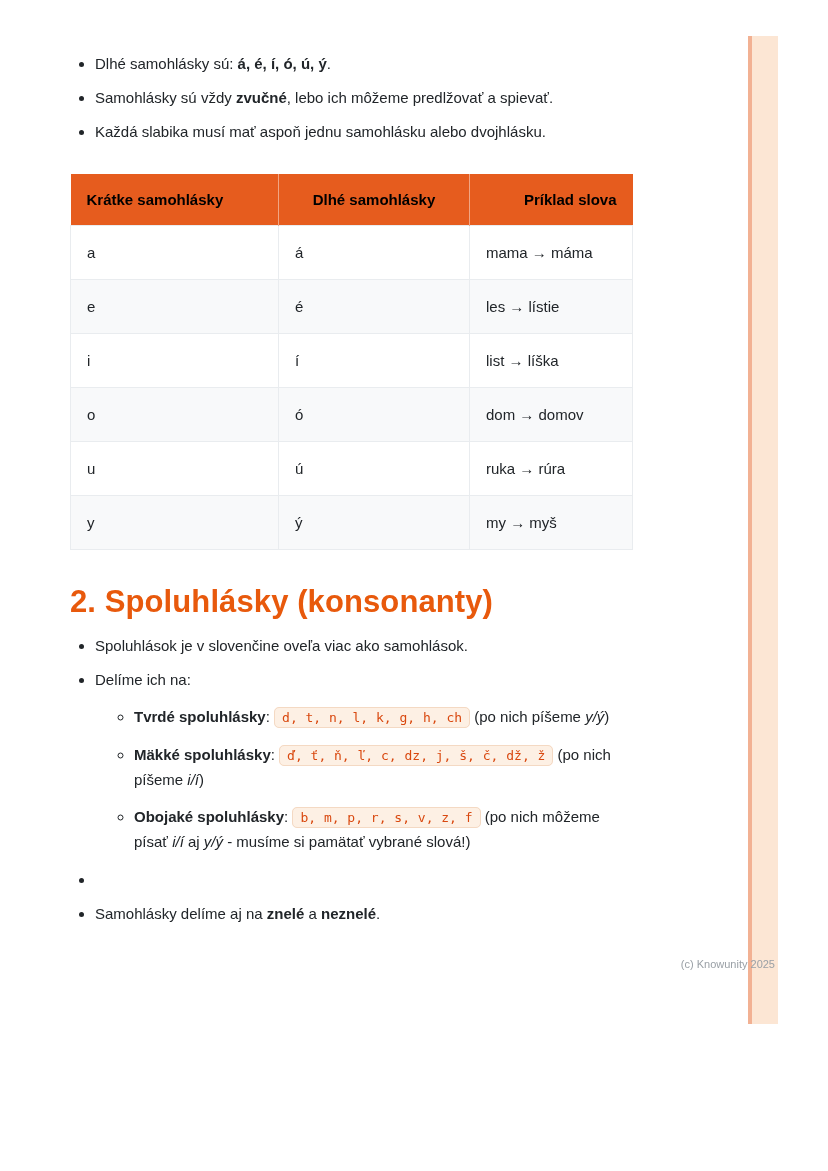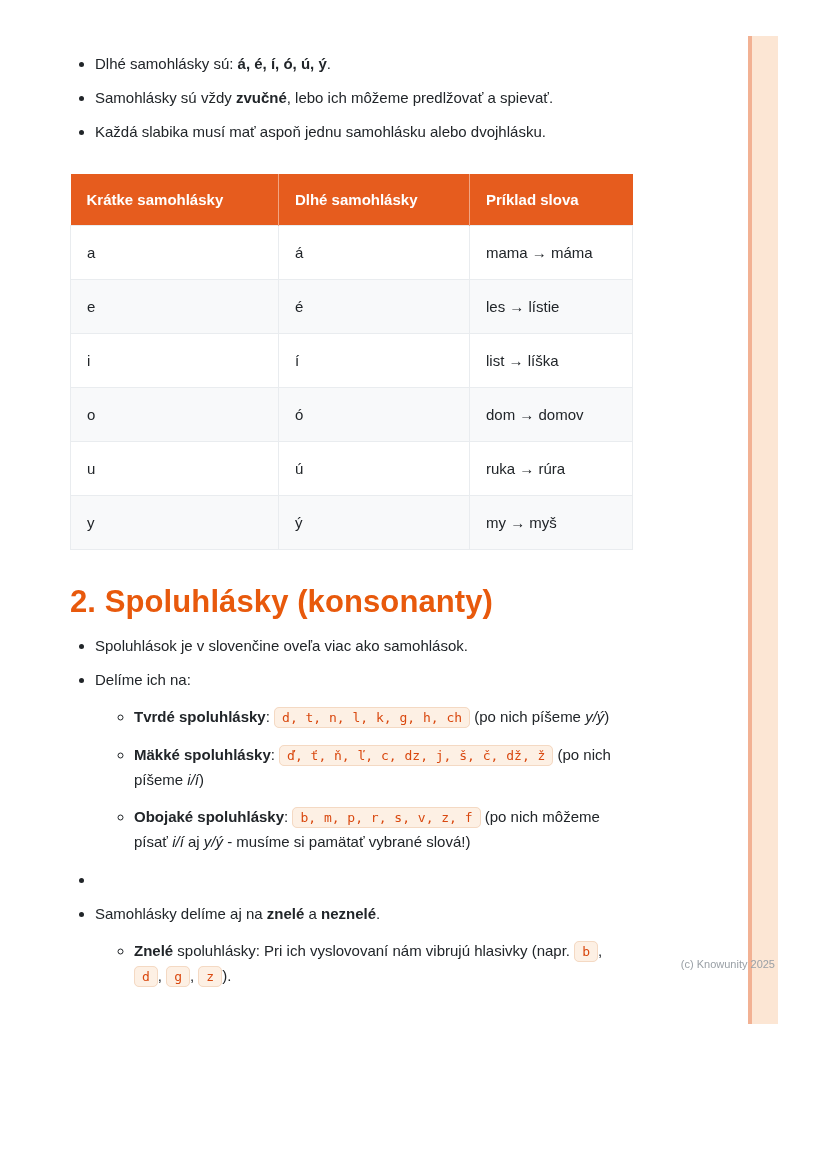--- a/index.html
+++ b/index.html
@@ -28,26 +28,26 @@
   ul.lvl1{list-style:disc;margin:0;padding-left:25px;}
   ul.lvl1 > li{margin:10px 0;font-size:15px;line-height:1.6;}
   ul.lvl2{list-style:circle;margin:12px 0 4px 0;padding-left:39px;}
   ul.lvl2 > li{margin:13px 0;font-size:15px;line-height:1.65;}
   .justify{text-align:justify;}
   strong{font-weight:700;}
   em{font-style:italic;}
 
   table.vowel{width:563px;border-collapse:collapse;margin:30px 0 32px 0;font-size:15px;}
   table.vowel thead th{
-    background:var(--accent);color:#ffffff;text-align:left;font-weight:700;
+    background:var(--accent);color:#000000;text-align:left;font-weight:700;
     padding:17px 16px;border-right:1px solid rgba(255,255,255,0.45);
   }
-  table.vowel thead th:last-child{border-right:none;}
+  table.vowel thead th:last-child{border-right:none;text-align:right;}
   table.vowel thead th:nth-child(1){width:37%;}
-  table.vowel thead th:nth-child(2){width:34%;}
+  table.vowel thead th:nth-child(2){width:34%;text-align:center;}
   table.vowel thead th:nth-child(3){width:29%;}
   table.vowel tbody td{
     padding:18px 16px;border:1px solid var(--table-border);background:#ffffff;
   }
   table.vowel tbody tr:nth-child(even) td{background:var(--row-alt);}
 
   h2.section-heading{
     color:var(--accent-heading);font-size:31px;font-weight:700;margin:34px 0 14px 0;letter-spacing:0.1px;
   }
 
@@ -131,23 +131,20 @@
           <li><strong>Mäkké spoluhlásky</strong><span>: </span><code class="chip">ď, ť, ň, ľ, c, dz, j, š, č, dž, ž</code><span> (po nich píšeme </span><em>i/í</em><span>)</span></li>
           <li><strong>Obojaké spoluhlásky</strong><span>: </span><code class="chip">b, m, p, r, s, v, z, f</code><span> (po nich môžeme písať </span><em>i/í</em><span> aj </span><em>y/ý</em><span> - musíme si pamätať vybrané slová!)</span></li>
         </ul>
       </li>
 
       <li class="justify">
       </li>
 
       <li>
         <span><span>Samohlásky delíme aj na </span><strong>znelé</strong><span> a </span><strong>neznelé</strong><span>.</span></span>
-        <ul class="lvl2">
-          <li><strong>Znelé</strong><span> spoluhlásky: Pri ich vyslovovaní nám vibrujú hlasivky (napr. </span><code class="chip">b</code><span>, </span><code class="chip">d</code><span>, </span><code class="chip">g</code><span>, </span><code class="chip">z</code><span>).</span></li>
-        </ul>
       </li>
     </ul>
 
   </main>
 
   <div class="footer">(c) Knowunity 2025</div>
 
 </div>
 
 </body></html>

